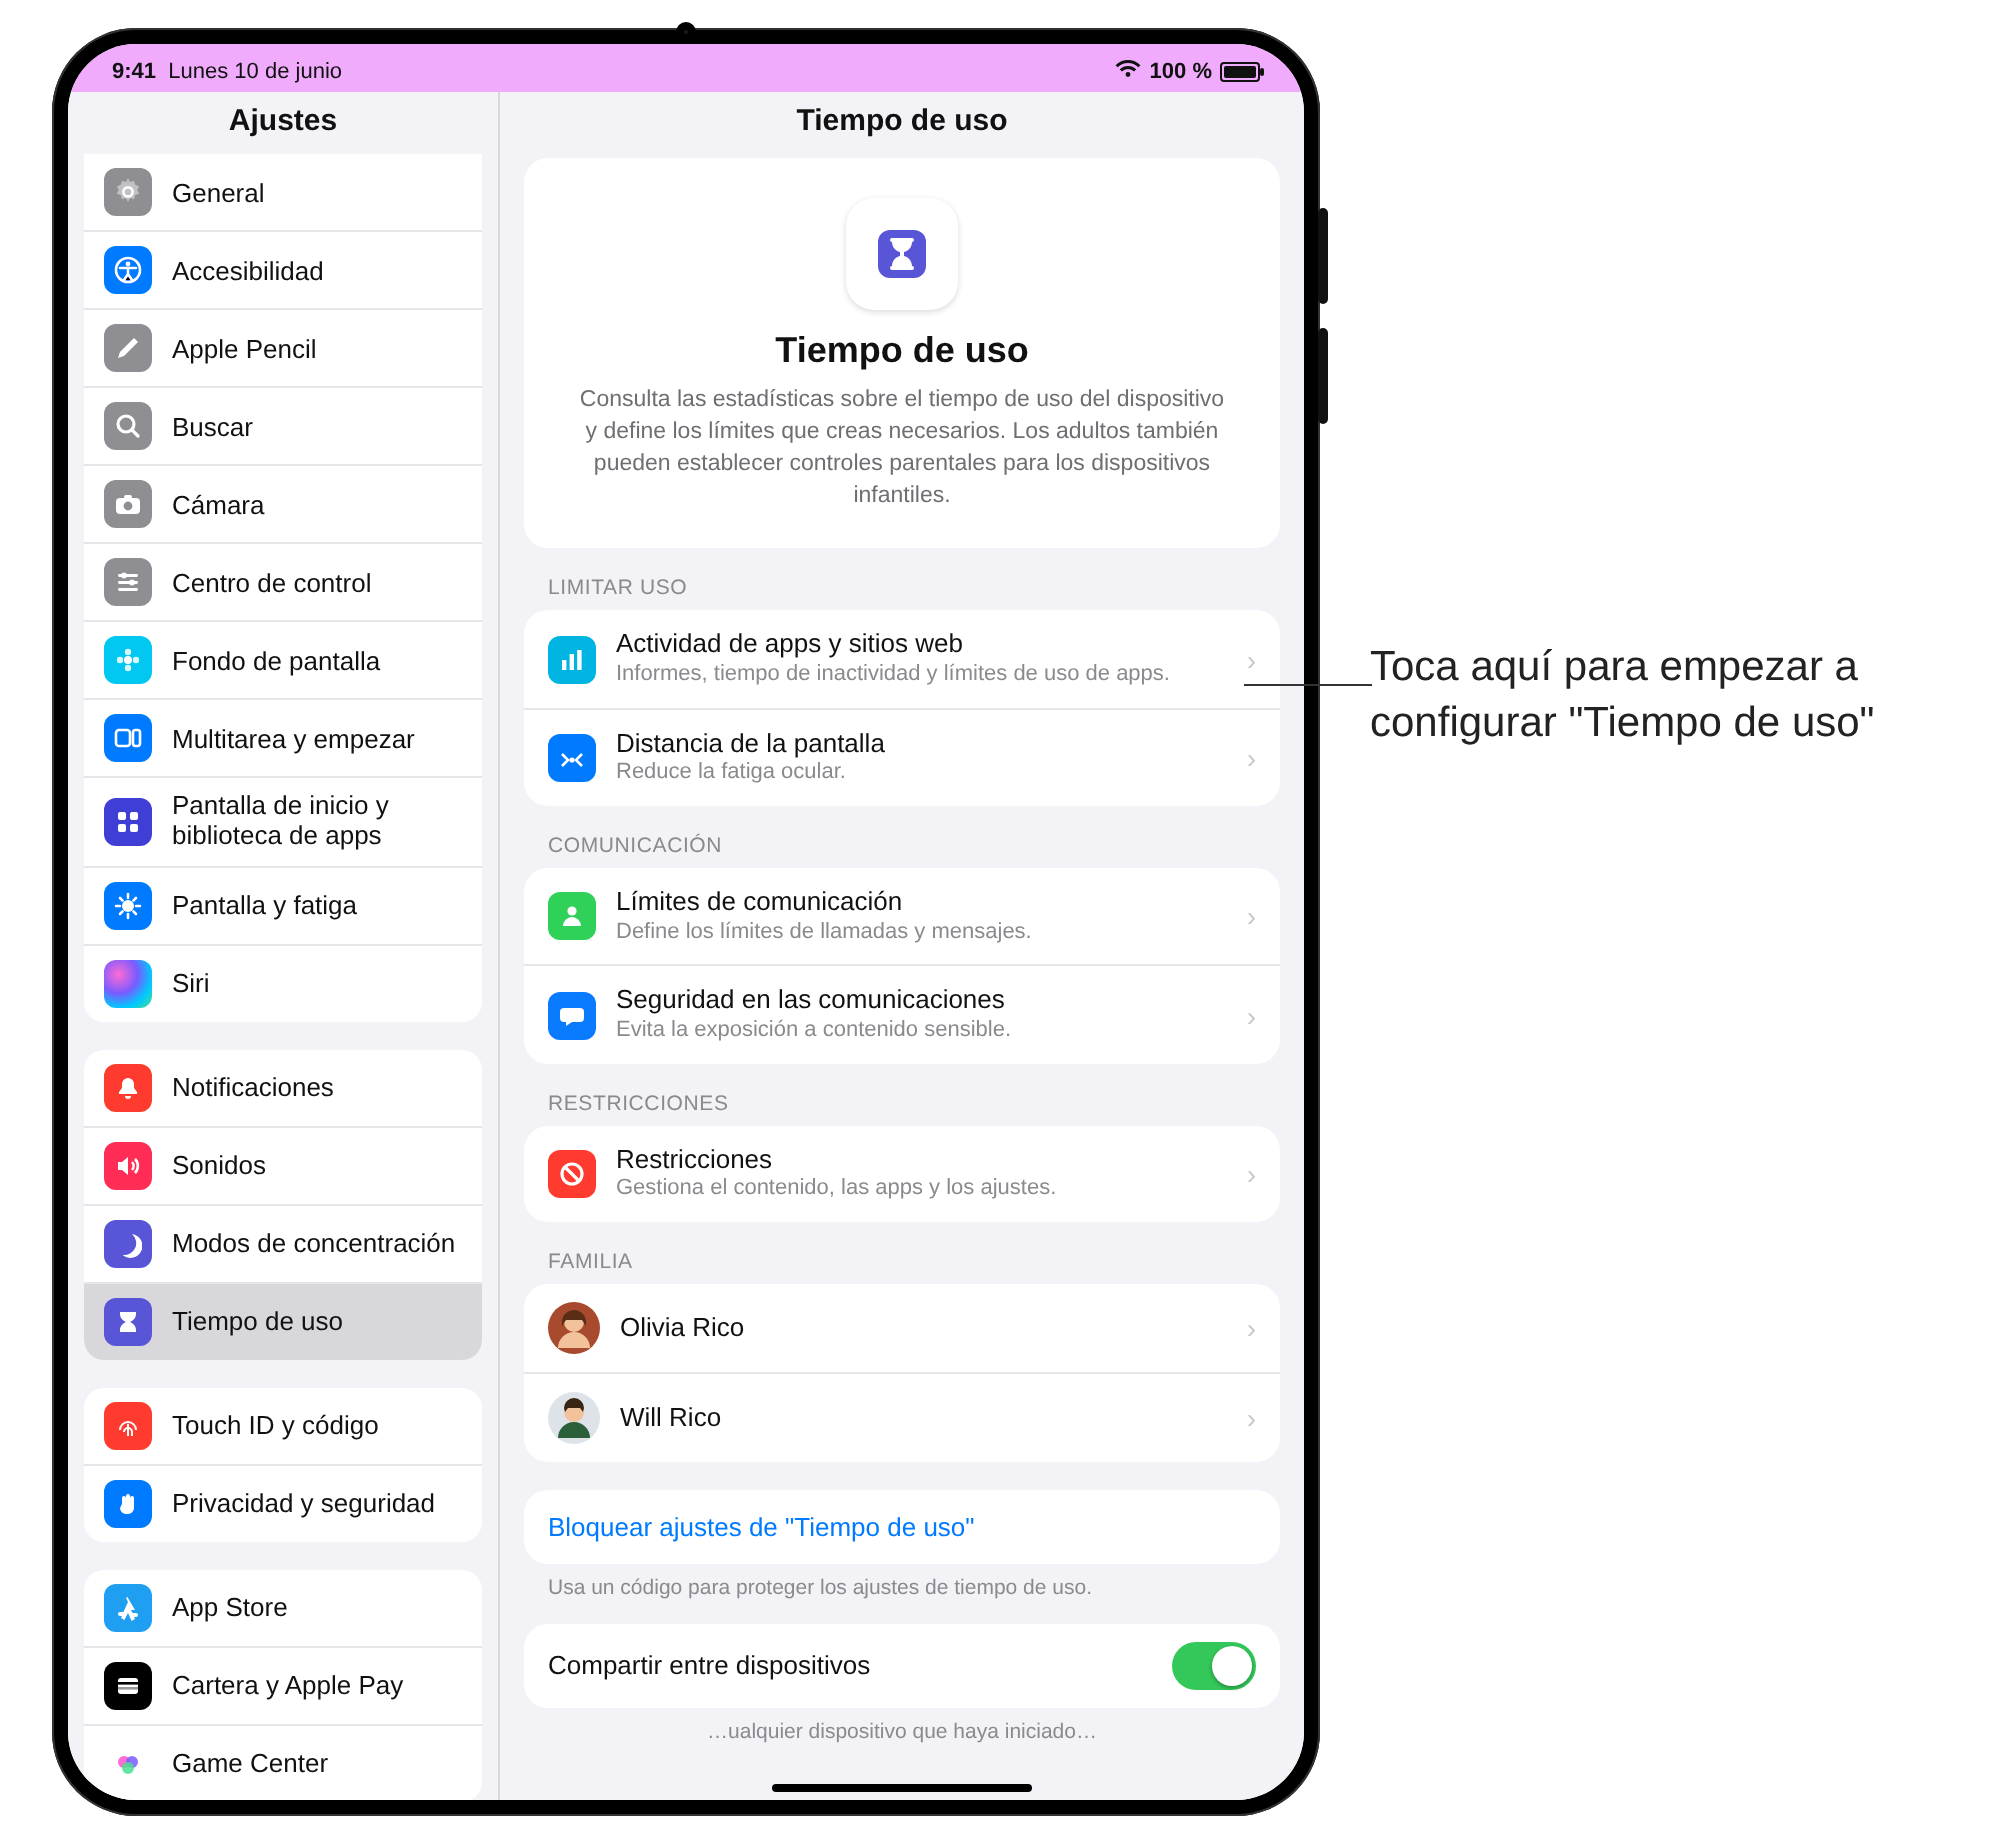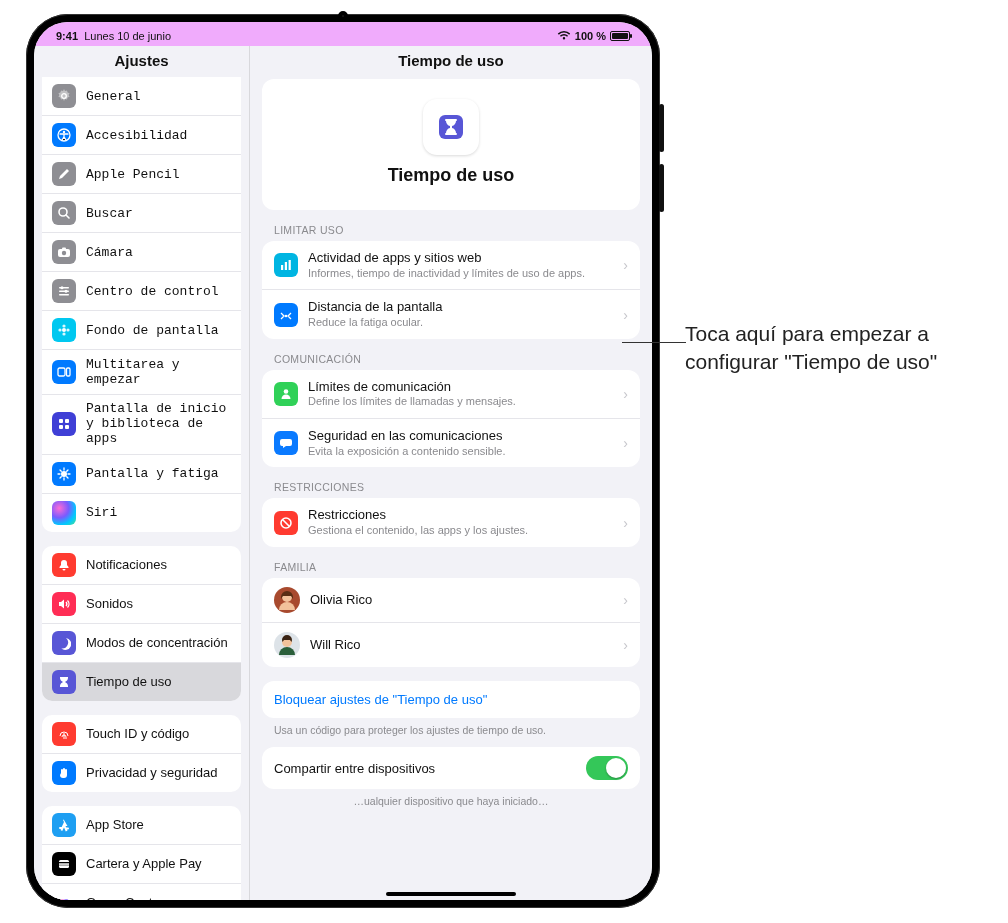--- a/index.html
+++ b/index.html
@@ -41,21 +41,21 @@
   .split {
     flex:1; display:flex; overflow:hidden;
   }
   .sidebar {
     width: 216px; border-right:1px solid #d8d8dc; background:#f2f2f7;
     display:flex; flex-direction:column; overflow:hidden;
   }
   .sidebar-title { text-align:center; font-weight:600; font-size:15px; padding:6px 0 8px; color:#111;}
   .sb-scroll { flex:1; overflow:hidden; }
   .sb-group { background:#fff; border-radius:10px; margin:0 8px 14px 8px; overflow:hidden; }
-  .sb-group.first { margin-top:0; border-top-left-radius:0; border-top-right-radius:0;font-family:Liberation Mono, monospace;}
+  .sb-group.first { margin-top:0; border-top-left-radius:0; border-top-right-radius:0;}
   .sb-row {
     display:flex; align-items:center; gap:10px;
     padding:7px 10px;
     border-top:1px solid #e5e5ea;
     font-size:13px; color:#111;
     cursor:pointer;
   }
   .sb-row:first-child { border-top:none; }
   .sb-row.selected { background:#d8d8dc; }
   .sb-row.twoline .lbl { line-height:1.15; }
@@ -325,20 +325,21 @@
           <div class="content-title">Tiempo de uso</div>
 
           <div class="card hero">
             <div class="hero-icon">
               <svg viewBox="0 0 32 32">
                   <rect x="4" y="4" width="24" height="24" rx="6" fill="#5856d6"></rect>
                   <path fill="#fff" d="M11 8h10a1 1 0 010 2c0 2.5-1.8 4.6-4 5v2c2.2.4 4 2.5 4 5a1 1 0 010 2H11a1 1 0 010-2c0-2.5 1.8-4.6 4-5v-2c-2.2-.4-4-2.5-4-5a1 1 0 010-2z"></path>
                 </svg>
             </div>
             <h2>Tiempo de uso</h2>
+            <p>Consulta las estadísticas sobre el tiempo de uso del dispositivo y define los límites que creas necesarios. Los adultos también pueden establecer controles parentales para los dispositivos infantiles.</p>
           </div>
 
           <div class="sect-header">LIMITAR USO</div>
           <div class="card" id="sec-limit">
               <div class="list-row">
                 <div class="icon-box" style="background: rgb(0, 181, 226);">
                   <svg viewBox="0 0 14 14">
                     <use href="#i-chart"></use>
                   </svg>
                 </div>

